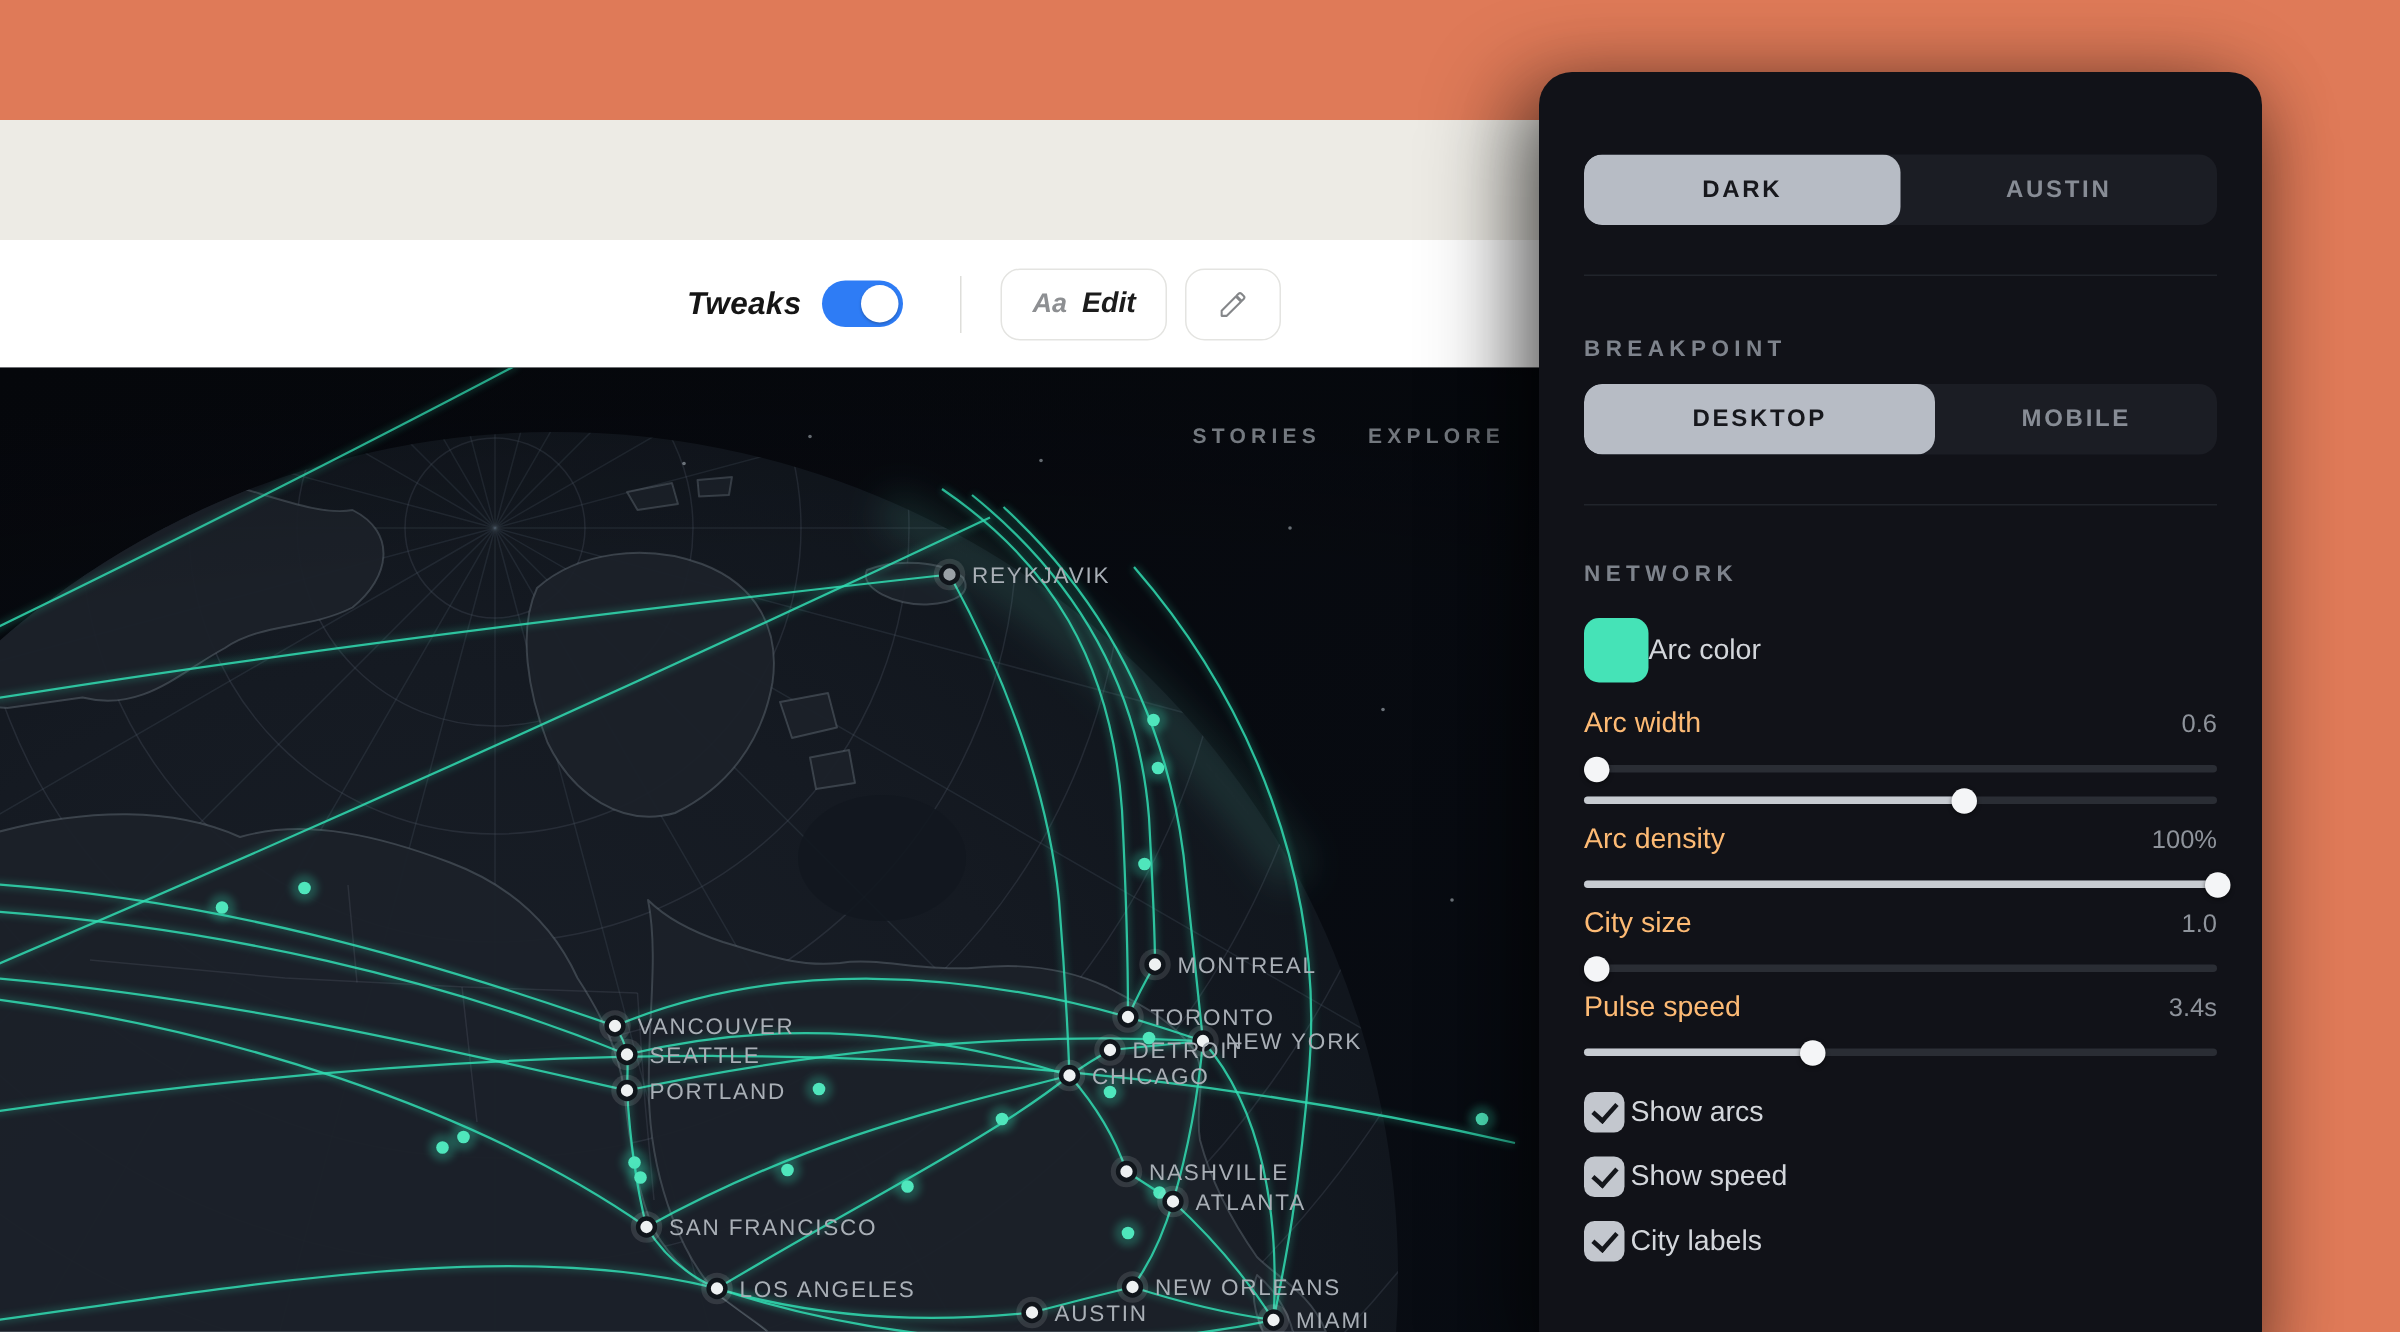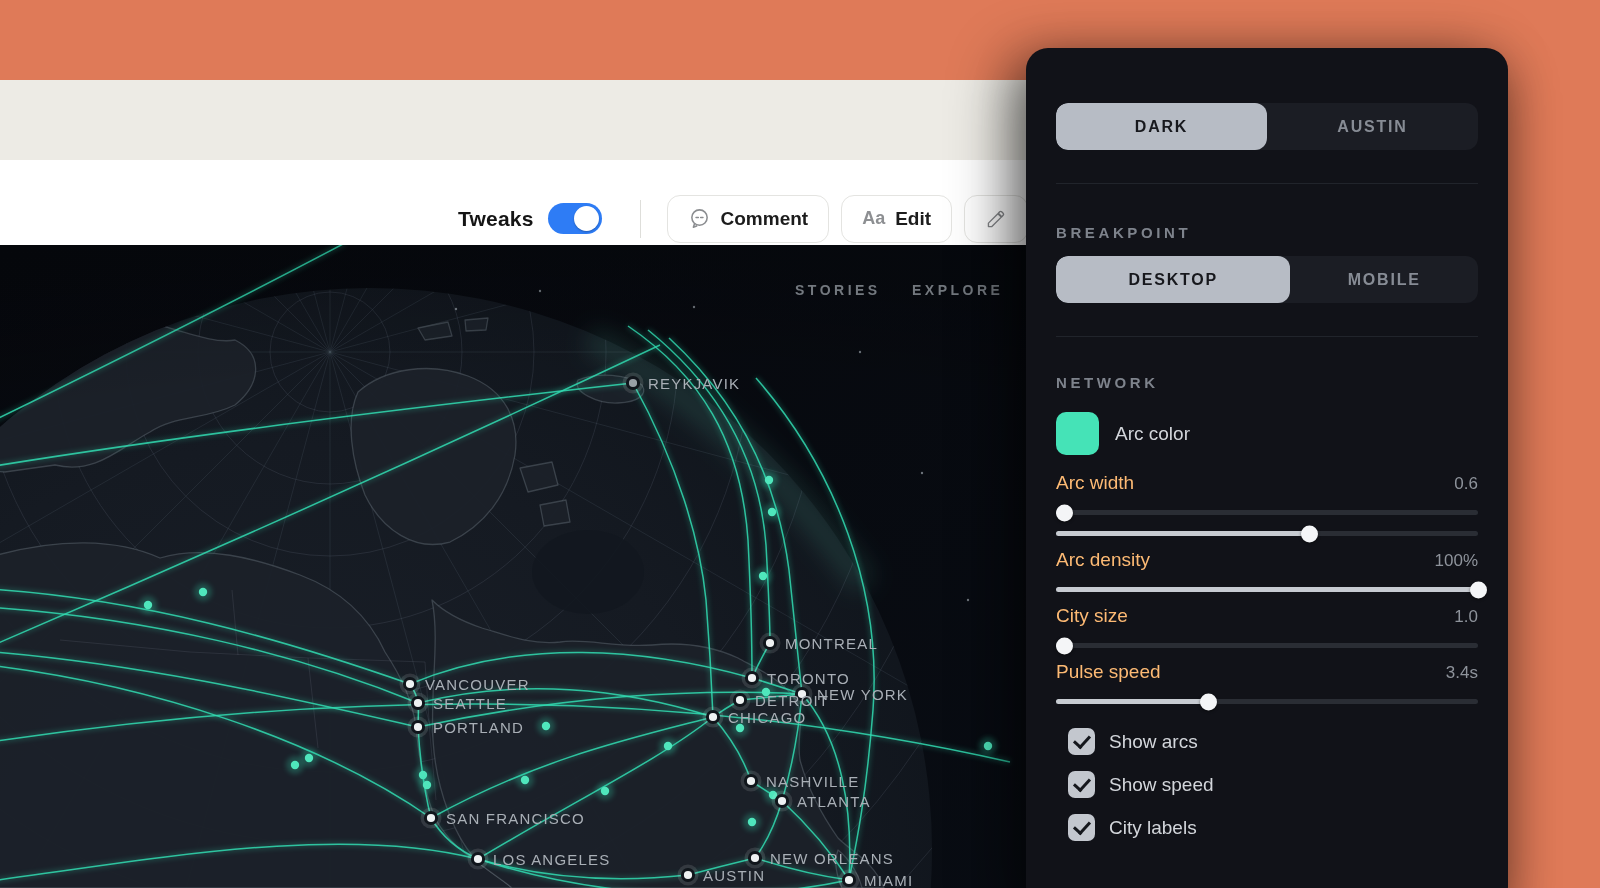--- a/index.html
+++ b/index.html
@@ -6,21 +6,21 @@
   body{
     width:1600px;height:888px;overflow:hidden;position:relative;
     background:#df7a58;
     font-family:"Liberation Sans", sans-serif;
     -webkit-font-smoothing:antialiased;
   }
   
   .browser{position:absolute;left:0;top:80px;width:1470px;height:808px;background:#fff;}
   .chrome-top{position:absolute;left:0;top:0;width:100%;height:80px;background:#edebe5;border-bottom:1px solid #ddd9d2;}
   .toolbar{position:absolute;left:0;top:80px;width:100%;height:85px;background:#ffffff;}
-  .toolbar-group{position:absolute;left:458px;top:16px;height:100%;display:flex;align-items:center;}
+  .toolbar-group{position:absolute;left:458px;top:0;height:100%;display:flex;align-items:center;font-style:italic;}
   .tweaks-label{font-size:21px;font-weight:600;color:#151515;letter-spacing:.2px;}
   .toggle{width:54px;height:31px;border-radius:16px;background:#2e7cf5;position:relative;margin-left:14px;cursor:pointer;}
   .toggle .knob{position:absolute;right:3px;top:3px;width:25px;height:25px;border-radius:50%;background:#fff;box-shadow:0 1px 2px rgba(0,0,0,.25);}
   .tb-divider{width:1px;height:38px;background:#dededa;margin:0 26px 0 38px;}
   .tb-btn{display:flex;align-items:center;gap:10px;height:46px;padding:0 20px;border:1.5px solid #e4e4e1;border-radius:13px;background:#fff;margin-right:12px;cursor:pointer;}
   .tb-btn span{font-size:19px;font-weight:600;color:#1c1c1c;}
   .tb-btn .aa{color:#8d8f92;font-weight:600;font-size:18px;}
   .tb-btn svg{display:block;}
   .tb-btn.icon-only{padding:0 20px;}
   
@@ -40,61 +40,53 @@
   }
   .sec-title{font-size:15px;font-weight:700;letter-spacing:3.6px;color:#7e838c;}
   .segmented{display:flex;height:47px;background:#1b1d24;border-radius:12px;margin-top:15px;overflow:hidden;}
   .segment{flex:1;display:flex;align-items:center;justify-content:center;font-size:16px;font-weight:700;letter-spacing:1.8px;color:#878c95;cursor:pointer;}
   .segment.selected{background:#b7bcc5;color:#17181d;border-radius:12px;}
   .segment.wide{flex:1.25;}
   .p-divider{height:1px;background:#21242b;margin-top:33px;}
   .sec-theme .sec-title{margin-top:0;}
   .sec-breakpoint{margin-top:40px;}
   .sec-network{margin-top:37px;}
-  .color-row{display:flex;align-items:center;gap:16px;margin-top:21px;}
+  .color-row{display:flex;align-items:center;margin-top:21px;}
   .swatch{width:43px;height:43px;border-radius:10px;background:#45e3b7;cursor:pointer;}
   .color-label{font-size:19px;color:#d3d6db;}
   .slider-row{margin-top:0;}
   .slider-row .lr{display:flex;justify-content:space-between;align-items:baseline;}
   .sr-1{margin-top:17px;}
   .slider-row + .slider-row{margin-top:13px;}
   .s-label{font-size:19px;color:#fdba74;}
   .s-value{font-size:17px;color:#8e939b;}
   .track{position:relative;height:5px;border-radius:3px;background:#2a2d34;margin-top:16px;margin-bottom:9px;cursor:pointer;}
   .fill{position:absolute;left:0;top:0;height:100%;border-radius:3px;background:#c7cbd1;}
   .thumb{position:absolute;top:50%;width:17px;height:17px;border-radius:50%;background:#f4f5f7;transform:translateY(-50%);box-shadow:0 1px 3px rgba(0,0,0,.5);}
   .checks{margin-top:24px;}
-  .check-row{display:flex;align-items:center;gap:14px;margin-top:16px;cursor:pointer;margin-left:12px;}
+  .check-row{display:flex;align-items:center;gap:4px;margin-top:16px;cursor:pointer;}
   .check-row:first-child{margin-top:0;}
   .cb{width:27px;height:27px;border-radius:7px;background:#c3c7ce;display:flex;align-items:center;justify-content:center;}
   .cb::after{content:"";width:7px;height:13px;border-right:3px solid #15171c;border-bottom:3px solid #15171c;transform:rotate(42deg);margin-top:-3px;}
   .cb-label{font-size:19px;color:#d3d6db;}
 </style>
 </head>
 <body>
 
 <div class="browser">
   <div class="chrome-top"></div>
 
   <div class="toolbar">
     <div class="toolbar-group">
       <span class="tweaks-label">Tweaks</span>
       <div class="toggle">
           <div class="knob"></div>
         </div>
       <div class="tb-divider"></div>
 
-      <div class="tb-btn">
-        <svg width="23" height="23" viewBox="0 0 24 24">
-          <circle cx="12" cy="11" r="8" fill="none" stroke="#8b8d90" stroke-width="1.6"></circle>
-          <path d="M6.8 17.6 L5.6 21.2 L9.6 19.6" fill="none" stroke="#8b8d90" stroke-width="1.6" stroke-linejoin="round"></path>
-          <path d="M8.4 11 h2.4 M13.2 11 h2.4" stroke="#8b8d90" stroke-width="1.6" stroke-linecap="round"></path>
-        </svg>
-        <span>Comment</span>
-      </div>
 
       <div class="tb-btn">
         <span class="aa">Aa</span>
         <span>Edit</span>
       </div>
 
       <div class="tb-btn icon-only">
         <svg width="22" height="22" viewBox="0 0 24 24">
           <path d="M14.06 6.19l3.75 3.75L7.5 20.25H3.75V16.5L14.06 6.19z M16.04 4.21a1.5 1.5 0 0 1 2.12 0l1.63 1.63a1.5 1.5 0 0 1 0 2.12l-1.5 1.5-3.75-3.75 1.5-1.5z" fill="none" stroke="#85878a" stroke-width="1.5" stroke-linejoin="round"></path>
         </svg>

